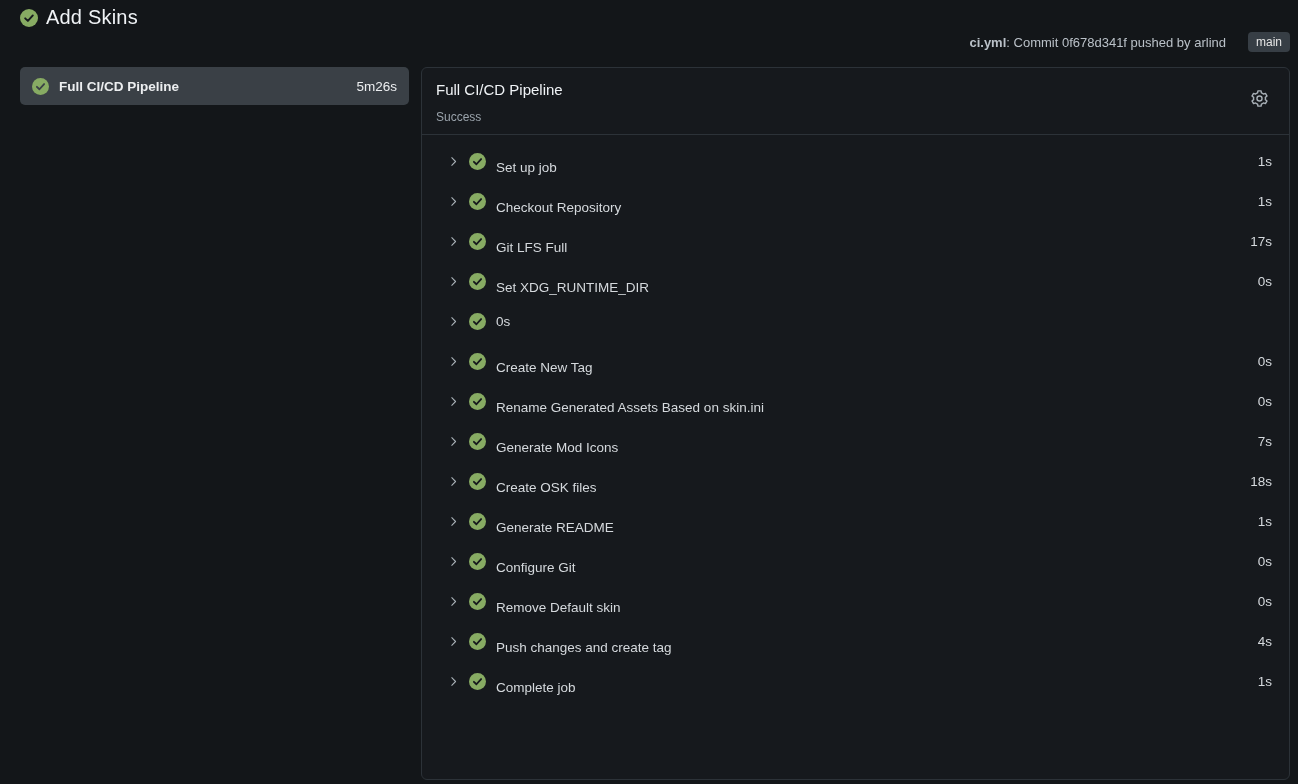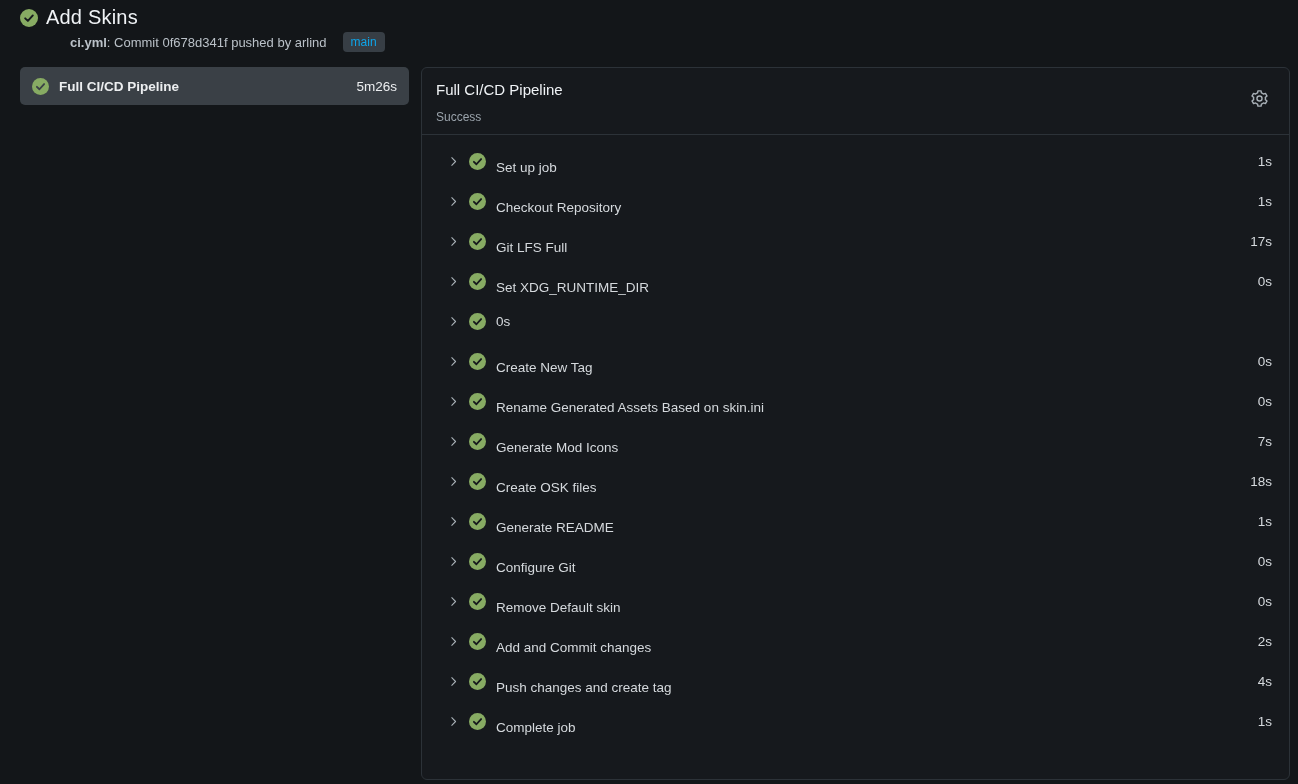--- a/index.html
+++ b/index.html
@@ -25,25 +25,25 @@
   .page{padding:6px 8px 0 20px;}
 
   
   .run-title-row{display:flex;align-items:center;gap:8px;padding-left:0;}
   .run-title-row h1{
     font-size:20px;font-weight:400;color:var(--txt-white);letter-spacing:.2px;
   }
   .status-icon{display:inline-flex;flex:none;line-height:0;}
   .run-subtitle{
     margin:3px 0 0 50px;font-size:13px;color:var(--txt-sub);
-    display:flex;align-items:center;gap:16px;
+    display:flex;align-items:center;gap:22px;justify-content:flex-end;
   }
   .wf-file{font-weight:700;}
   .branch-badge{
-    background:#373e45;color:#0ea5e9;font-size:12px;line-height:1;
+    background:#373e45;color:#e5e5e5;font-size:12px;line-height:1;
     padding:4px 8px;border-radius:4px;cursor:pointer;
   }
 
   
   .content{display:flex;gap:12px;margin-top:15px;align-items:flex-start;}
   .jobs-col{width:389px;flex:none;}
   .job-item{
     display:flex;align-items:center;gap:10px;
     height:38px;padding:0 12px;border-radius:5px;
     background:var(--sidebar-item-bg);cursor:pointer;
@@ -317,35 +317,20 @@
             <span class="status-icon">
               <svg width="17" height="17" viewBox="0 0 16 16">
                 <circle cx="8" cy="8" r="8" fill="#87ab63"></circle>
                 <path d="M4.6 8.3 L7 10.6 L11.4 5.7" fill="none" stroke="#16191d" stroke-width="1.7" stroke-linecap="round" stroke-linejoin="round"></path>
               </svg>
             </span>
             <span class="step-name">Remove Default skin</span>
             <span class="step-duration">0s</span>
           </div>
 
-          <div class="step-row">
-            <span class="chevron">
-              <svg width="11" height="11" viewBox="0 0 16 16">
-                <path d="M5.5 2.5 L11 8 L5.5 13.5" fill="none" stroke="currentColor" stroke-width="1.6" stroke-linecap="round" stroke-linejoin="round"></path>
-              </svg>
-            </span>
-            <span class="status-icon">
-              <svg width="17" height="17" viewBox="0 0 16 16">
-                <circle cx="8" cy="8" r="8" fill="#87ab63"></circle>
-                <path d="M4.6 8.3 L7 10.6 L11.4 5.7" fill="none" stroke="#16191d" stroke-width="1.7" stroke-linecap="round" stroke-linejoin="round"></path>
-              </svg>
-            </span>
-            <span class="step-name">Add and Commit changes</span>
-            <span class="step-duration">2s</span>
-          </div>
 
           <div class="step-row">
             <span class="chevron">
               <svg width="11" height="11" viewBox="0 0 16 16">
                 <path d="M5.5 2.5 L11 8 L5.5 13.5" fill="none" stroke="currentColor" stroke-width="1.6" stroke-linecap="round" stroke-linejoin="round"></path>
               </svg>
             </span>
             <span class="status-icon">
               <svg width="17" height="17" viewBox="0 0 16 16">
                 <circle cx="8" cy="8" r="8" fill="#87ab63"></circle>

